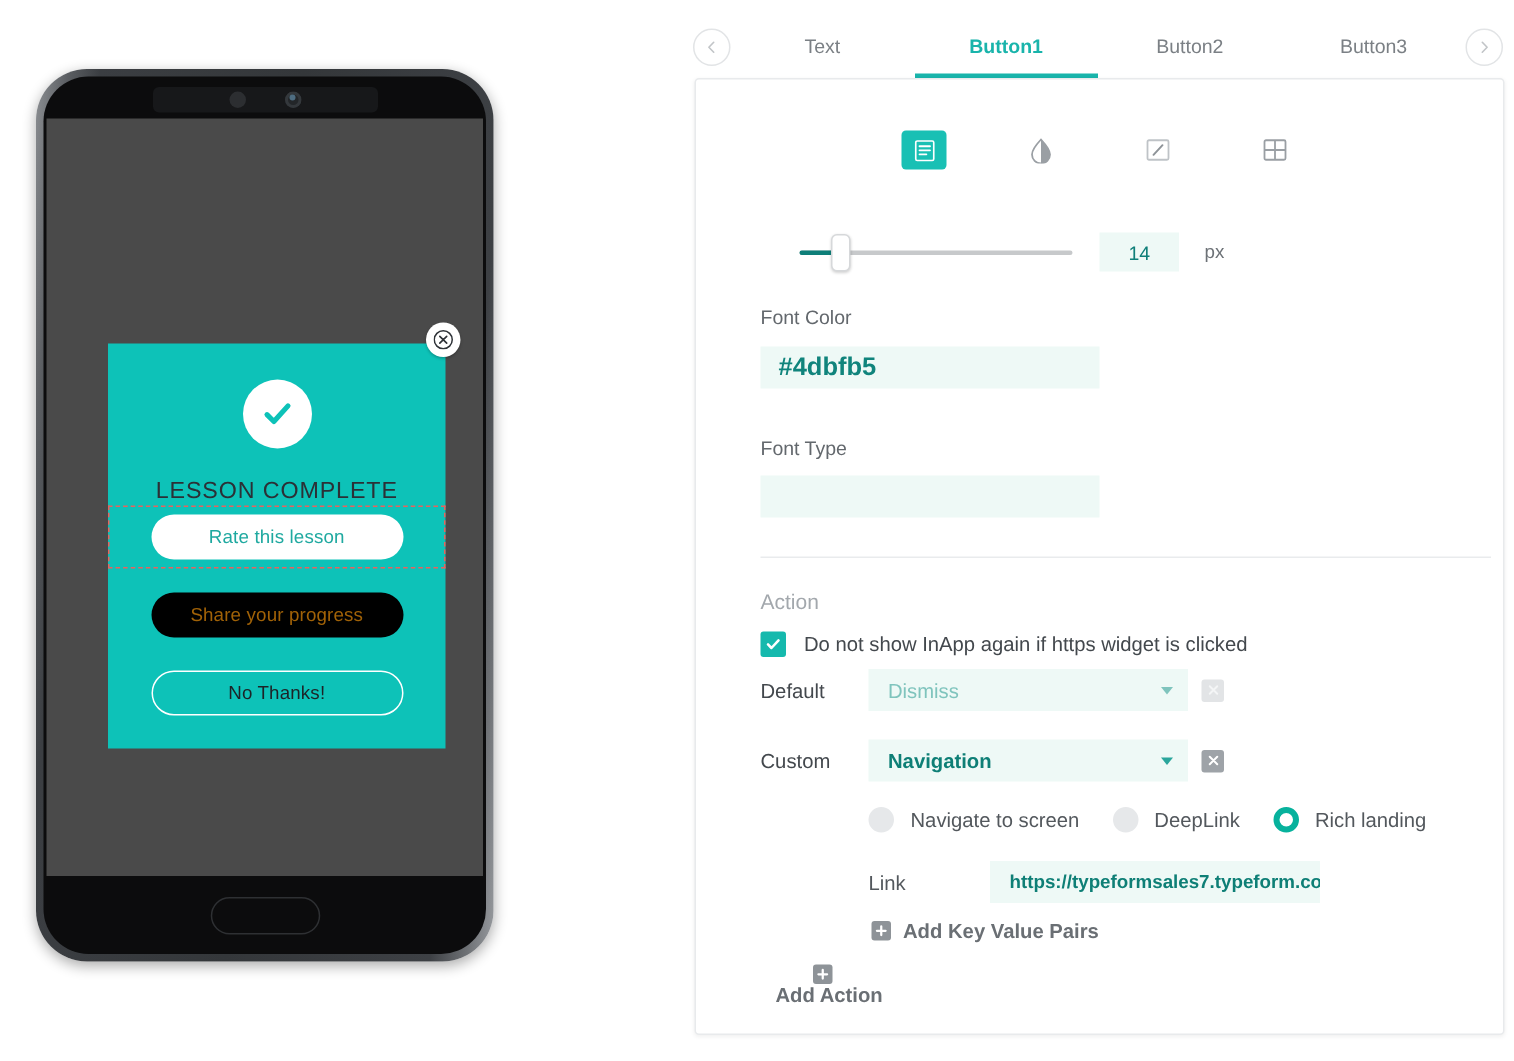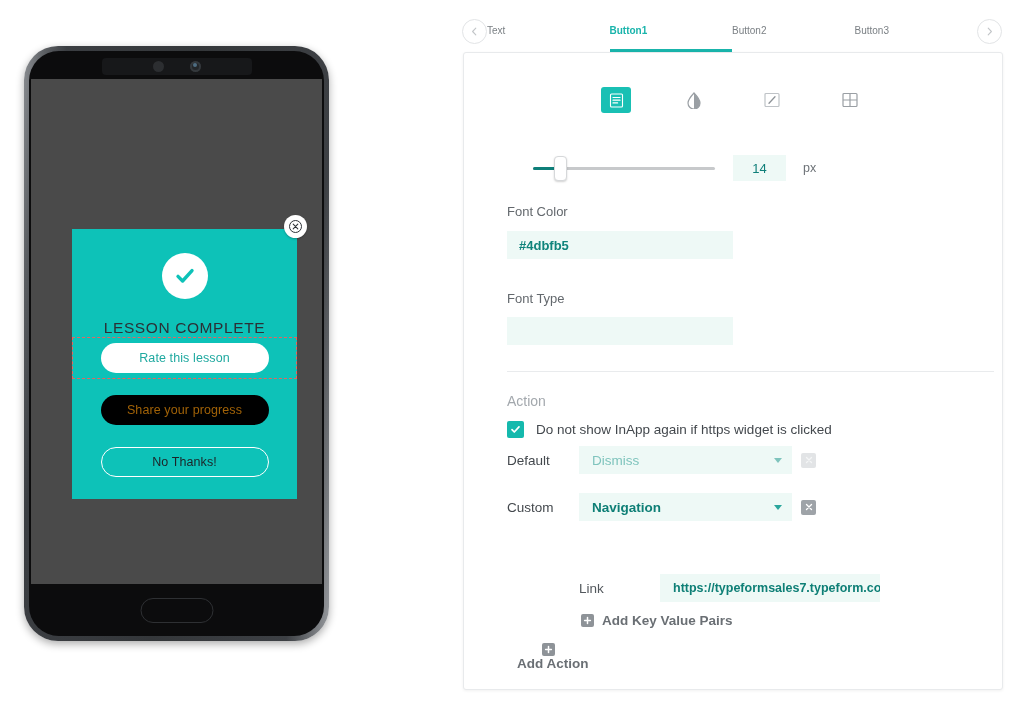--- a/index.html
+++ b/index.html
@@ -85,21 +85,21 @@
     display: flex; align-items: center;
   }
   .nav-circle {
     width: 25px; height: 25px; border-radius: 50%;
     border: 1px solid #e2e4e6; background: #fff;
     display: flex; align-items: center; justify-content: center;
     flex: 0 0 auto; cursor: pointer;
   }
   .nav-circle svg { display:block; }
   .tab {
-    flex: 1 1 0; font-size: 10px; color: #7b8085;
+    flex: 1 1 0; text-align: center; font-size: 13px; color: #7b8085;
     position: relative; height: 42px; line-height: 42px; cursor: pointer;
   }
   .tab.active { color: #19b4ab; font-weight: bold; }
   .tab.active::after {
     content:""; position:absolute; left: 0; right: 0; bottom: 0;
     height: 3px; background: #19b4ab;
   }
 
   .panel {
     position: absolute; left: 463px; top: 52px; width: 540px; height: 638px;
@@ -132,21 +132,21 @@
     margin-left: 18px; width: 53px; height: 26px; background: #eef9f6;
     display: flex; align-items: center; justify-content: center;
     font-size: 13px; color: #0f7f79;
   }
   .unit { margin-left: 17px; font-size: 12.5px; color: #6d7277; }
 
   .field-label { position: absolute; font-size: 13px; color: #63686d; }
   .field-box {
     position: absolute; left: 507px; width: 226px; height: 28px;
     background: #eef9f6; display: flex; align-items: center; padding-left: 12px;
-    font-size: 13px; color: #10847c; font-weight: bold; cursor: text;
+    font-size: 17px; color: #10847c; font-weight: bold; cursor: text;
   }
 
   .divider { position: absolute; left: 507px; top: 371px; width: 487px; height: 1px; background: #e9ebed; }
 
   .action-title { position: absolute; left: 507px; top: 393px; font-size: 14px; color: #a3a8ad; }
 
   .cb-row { position: absolute; left: 507px; top: 421px; display: flex; align-items: center; }
   .checkbox {
     width: 17px; height: 17px; background: #15b9ad; border-radius: 2px;
     display: flex; align-items: center; justify-content: center; cursor: pointer;
@@ -344,20 +344,28 @@
       <span class="sv">Navigation</span>
       <span class="caret"></span>
     </div>
     <div class="x-btn enabled">
       <svg width="8" height="8" viewBox="0 0 8 8" aria-hidden="true">
         <path d="M1.5 1.5 L6.5 6.5 M6.5 1.5 L1.5 6.5" stroke="#ffffff" stroke-width="1.3" stroke-linecap="round"></path>
       </svg>
     </div>
   </div>
 
+  <div class="radio-row">
+    <div class="radio"></div>
+    <div class="radio-label">Navigate to screen</div>
+    <div class="radio"></div>
+    <div class="radio-label">DeepLink</div>
+    <div class="radio on"></div>
+    <div class="radio-label last">Rich landing</div>
+  </div>
 
   <div class="link-row">
     <div class="link-name">Link</div>
     <div class="link-box">https://typeformsales7.typeform.com/to/</div>
   </div>
 
   <div class="add-row" style="left:581px; top:613px;">
     <div class="plus-ico">
       <svg width="9" height="9" viewBox="0 0 9 9" aria-hidden="true">
         <path d="M4.5 1.6v5.8 M1.6 4.5h5.8" stroke="#ffffff" stroke-width="1.5" stroke-linecap="round"></path>

